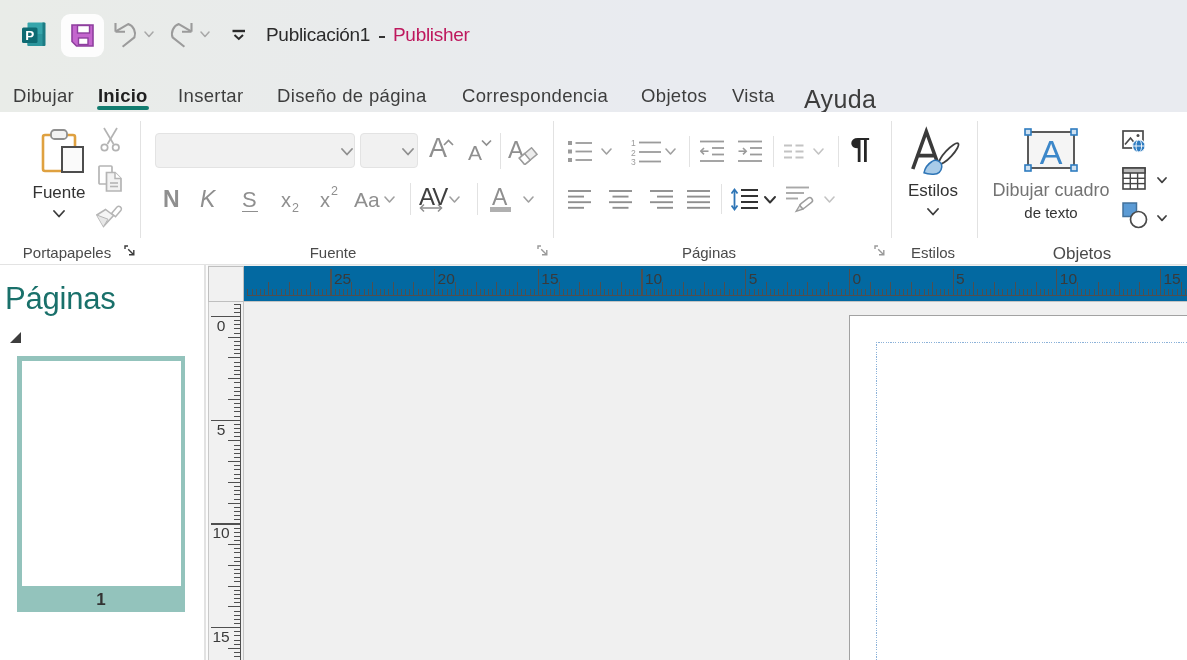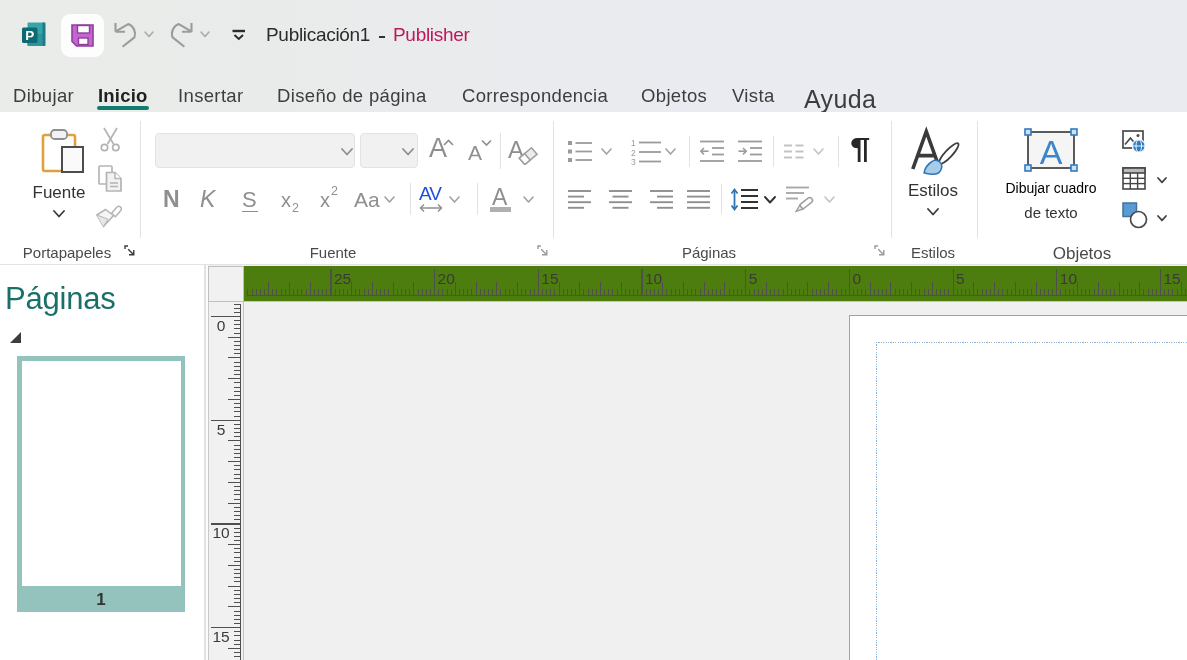--- a/index.html
+++ b/index.html
@@ -129,21 +129,21 @@
 <div class="abs" style="left:242px;top:210.5px;width:16px;height:1.6px;background:#8f8f8f"></div>
 <div class="abs" style="left:281px;top:189px;font-size:20px;color:#8f8f8f">x</div>
 <div class="abs" style="left:292px;top:201px;font-size:12.5px;color:#8f8f8f">2</div>
 <div class="abs" style="left:320px;top:189px;font-size:20px;color:#8f8f8f">x</div>
 <div class="abs" style="left:331px;top:184px;font-size:12.5px;color:#8f8f8f">2</div>
 <div class="abs" style="left:354px;top:188px;font-size:21px;color:#8f8f8f">Aa</div>
 <svg style="position:absolute;left:384px;top:196px" width="11" height="7.95">
     <path d="M1 1 L5.5 5.95 L10 1" fill="none" stroke="#a0a0a0" stroke-width="1.6" stroke-linecap="round" stroke-linejoin="round"></path>
   </svg>
 <div style="position:absolute;left:410px;top:183px;width:1px;height:32px;background:#e2e2e2"></div>
-<div class="abs" style="left:419px;top:183px;font-size:19px;color:#1d4ed8;letter-spacing:-1px">AV</div>
+<div class="abs" style="left:419px;top:183px;font-size:24px;color:#404040;letter-spacing:-1px">AV</div>
 <svg class="abs" style="left:419px;top:203px" width="24" height="10" viewBox="0 0 24 10">
 <line x1="2" y1="5" x2="22" y2="5" stroke="#8f8f8f" stroke-width="1.5"></line>
 <path d="M5 1.5 L1.5 5 L5 8.5 M19 1.5 L22.5 5 L19 8.5" fill="none" stroke="#8f8f8f" stroke-width="1.5"></path>
 </svg>
 <svg style="position:absolute;left:449px;top:196px" width="11" height="7.95">
     <path d="M1 1 L5.5 5.95 L10 1" fill="none" stroke="#a0a0a0" stroke-width="1.6" stroke-linecap="round" stroke-linejoin="round"></path>
   </svg>
 <div style="position:absolute;left:477px;top:183px;width:1px;height:32px;background:#e2e2e2"></div>
 <div class="abs" style="left:492px;top:184px;font-size:23px;color:#8f8f8f">A</div>
 <div class="abs" style="left:490px;top:206.5px;width:21px;height:5px;background:#b0b0b0"></div>
@@ -261,21 +261,21 @@
     <path d="M1 1 L6.0 6.5 L11 1" fill="none" stroke="#3c3c3c" stroke-width="1.8" stroke-linecap="round" stroke-linejoin="round"></path>
   </svg>
 <svg class="abs" style="left:1024px;top:128px" width="54" height="44" viewBox="0 0 54 44">
 <rect x="4" y="4" width="46" height="36" fill="#f5f5f5" stroke="#4a4a4a" stroke-width="1.8"></rect>
 <text x="27" y="36" font-size="34" fill="#3c87c9" text-anchor="middle" font-family="Liberation Sans">A</text>
 <rect x="1" y="1" width="6" height="6" fill="#cfe1f1" stroke="#2e7cc0" stroke-width="1.6"></rect>
 <rect x="47" y="1" width="6" height="6" fill="#cfe1f1" stroke="#2e7cc0" stroke-width="1.6"></rect>
 <rect x="1" y="37" width="6" height="6" fill="#cfe1f1" stroke="#2e7cc0" stroke-width="1.6"></rect>
 <rect x="47" y="37" width="6" height="6" fill="#cfe1f1" stroke="#2e7cc0" stroke-width="1.6"></rect>
 </svg>
-<div class="abs nw" style="left:1051px;top:180px;transform:translateX(-50%);font-size:14px;color:#000000">Dibujar cuadro</div>
+<div class="abs nw" style="left:1051px;top:180px;transform:translateX(-50%);font-size:18px;color:#737373">Dibujar cuadro</div>
 <div class="abs nw" style="left:1051px;top:203.5px;transform:translateX(-50%);font-size:15px;color:#333">de texto</div>
 <svg class="abs" style="left:1122px;top:130px" width="24" height="23" viewBox="0 0 24 23">
 <rect x="1" y="1" width="20" height="17" fill="#fff" stroke="#4a4a4a" stroke-width="1.7"></rect>
 <circle cx="16" cy="5.5" r="1.5" fill="#4a4a4a"></circle>
 <path d="M3 14.5 L8.5 8 L12.5 13" fill="none" stroke="#4a4a4a" stroke-width="1.7"></path>
 <circle cx="16.8" cy="16" r="7" fill="#fff"></circle>
 <circle cx="16.8" cy="16" r="6.2" fill="#2e7cc1"></circle>
 <ellipse cx="16.8" cy="16" rx="2.8" ry="6.2" fill="none" stroke="#fff" stroke-width="0.9"></ellipse>
 <line x1="10.6" y1="16" x2="23" y2="16" stroke="#fff" stroke-width="0.9"></line>
 <circle cx="16.8" cy="16" r="6.2" fill="none" stroke="#fff" stroke-width="0.9"></circle>
@@ -306,21 +306,21 @@
 <svg class="abs" style="left:9px;top:331px" width="13" height="13">
     <path d="M12 1 V12 H1 Z" fill="#3d3d3d"></path>
   </svg>
 <div class="abs" style="left:17px;top:356px;width:168px;height:256px;background:#93c3bc"></div>
 <div class="abs" style="left:21.5px;top:360.5px;width:159px;height:225px;background:#ffffff"></div>
 <div class="abs nw" style="left:101px;top:590px;transform:translateX(-50%);font-size:17px;font-weight:bold;color:#333">1</div>
 <div class="abs" style="left:849px;top:315px;width:338px;height:345px;background:#ffffff;border-left:1px solid #a2a2a2;border-top:1px solid #a2a2a2;box-sizing:border-box"></div>
 <div class="abs" style="left:875.5px;top:341.5px;width:311px;height:1.2px;background:repeating-linear-gradient(to right,#8cb2d9 0 1.2px,transparent 1.2px 2.4px)"></div>
 <div class="abs" style="left:875.5px;top:341.5px;width:1.2px;height:318px;background:repeating-linear-gradient(to bottom,#8cb2d9 0 1.2px,transparent 1.2px 2.4px)"></div>
 <div class="abs" style="left:208px;top:266px;width:36px;height:36px;background:#f1f1f1;border:1px solid #bfbfbf;box-sizing:border-box"></div>
-<div class="abs" style="left:244px;top:266px;width:943px;height:36px;background:#4d7c0f;border-bottom:1px solid #c4c4c4;box-sizing:border-box">
+<div class="abs" style="left:244px;top:266px;width:943px;height:36px;background:#0369a1;border-bottom:1px solid #c4c4c4;box-sizing:border-box">
     <svg width="943" height="36" shape-rendering="crispEdges" style="position:absolute;left:0;top:0">
       <line x1="4" y1="29.5" x2="943" y2="29.5" stroke="#4f4f4f" stroke-width="1"></line>
       <line x1="3.94" y1="23" x2="3.94" y2="29.5" stroke="#4f4f4f" stroke-width="1"></line>
       <line x1="8.09" y1="23" x2="8.09" y2="29.5" stroke="#4f4f4f" stroke-width="1"></line>
       <line x1="12.24" y1="23" x2="12.24" y2="29.5" stroke="#4f4f4f" stroke-width="1"></line>
       <line x1="16.38" y1="23" x2="16.38" y2="29.5" stroke="#4f4f4f" stroke-width="1"></line>
       <line x1="20.53" y1="23" x2="20.53" y2="29.5" stroke="#4f4f4f" stroke-width="1"></line>
       <line x1="24.68" y1="16" x2="24.68" y2="29.5" stroke="#4f4f4f" stroke-width="1"></line>
       <line x1="28.83" y1="23" x2="28.83" y2="29.5" stroke="#4f4f4f" stroke-width="1"></line>
       <line x1="32.98" y1="23" x2="32.98" y2="29.5" stroke="#4f4f4f" stroke-width="1"></line>

